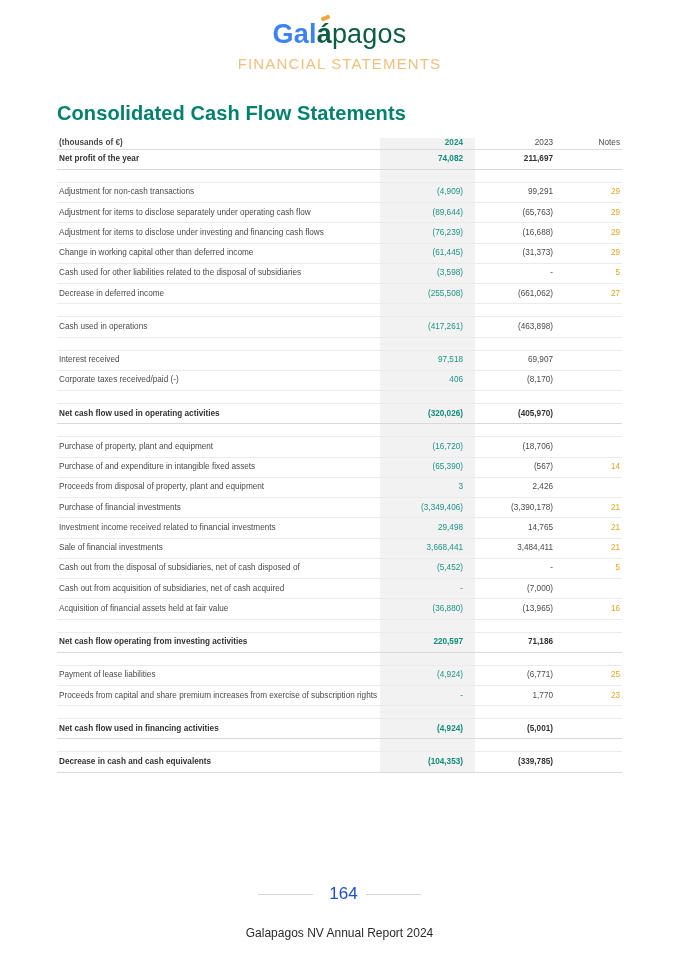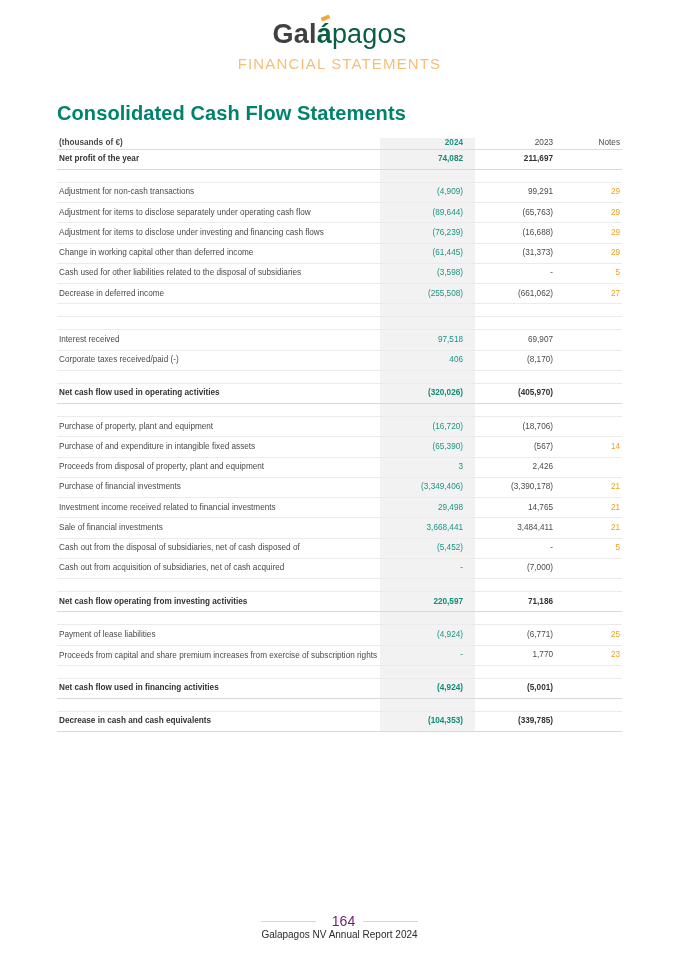--- a/index.html
+++ b/index.html
@@ -22,21 +22,21 @@
     padding-top: 20px;
   }
   .logo {
     font-size: 27px;
     letter-spacing: 0.2px;
     line-height: 1.05;
     white-space: nowrap;
   }
   .logo .gal {
     font-weight: bold;
-    color: #404040;
+    color: #3b82f6;
   }
   .logo .accent {
     font-weight: bold;
     color: #0c5e43;
     position: relative;
   }
   .logo .accent::after {
     content: "";
     position: absolute;
     left: 4px;
@@ -168,27 +168,27 @@
     align-items: center;
     justify-content: center;
     gap: 8px;
   }
   .pageno-rule {
     width: 55px;
     height: 1px;
     background: #d6d6d6;
   }
   .pageno {
-    font-size: 14px;
-    color: #701a75;
+    font-size: 17px;
+    color: #1d4ed8;
     margin-left: 8px;
   }
   .footer-title {
-    margin-top: 0;
-    font-size: 10px;
+    margin-top: 22px;
+    font-size: 12px;
     color: #2b2b2b;
   }
 </style>
 </head>
 <body>
 
 <div class="masthead">
   <div class="logo">
     <span class="gal">Gal</span><span class="accent">á</span><span class="pagos">pagos</span>
   </div>
@@ -256,20 +256,26 @@
         </tr>
         <tr class="row">
           <td class="lbl">Decrease in deferred income</td>
           <td class="v24">(255,508)</td>
           <td class="v23">(661,062)</td>
           <td class="nts">27</td>
         </tr>
         <tr class="spacer plain">
           <td colspan="4"></td>
         </tr>
+        <tr class="row">
+          <td class="lbl">Cash used in operations</td>
+          <td class="v24">(417,261)</td>
+          <td class="v23">(463,898)</td>
+          <td class="nts"></td>
+        </tr>
         <tr class="spacer plain">
           <td colspan="4"></td>
         </tr>
         <tr class="row">
           <td class="lbl">Interest received</td>
           <td class="v24">97,518</td>
           <td class="v23">69,907</td>
           <td class="nts"></td>
         </tr>
         <tr class="row">
@@ -330,20 +336,26 @@
           <td class="lbl">Cash out from the disposal of subsidiaries, net of cash disposed of</td>
           <td class="v24">(5,452)</td>
           <td class="v23">-</td>
           <td class="nts">5</td>
         </tr>
         <tr class="row">
           <td class="lbl">Cash out from acquisition of subsidiaries, net of cash acquired</td>
           <td class="v24">-</td>
           <td class="v23">(7,000)</td>
           <td class="nts"></td>
+        </tr>
+        <tr class="row">
+          <td class="lbl">Acquisition of financial assets held at fair value</td>
+          <td class="v24">(36,880)</td>
+          <td class="v23">(13,965)</td>
+          <td class="nts">16</td>
         </tr>
         <tr class="spacer plain">
           <td colspan="4"></td>
         </tr>
         <tr class="row bold">
           <td class="lbl">Net cash flow operating from investing activities</td>
           <td class="v24">220,597</td>
           <td class="v23">71,186</td>
           <td class="nts"></td>
         </tr>

